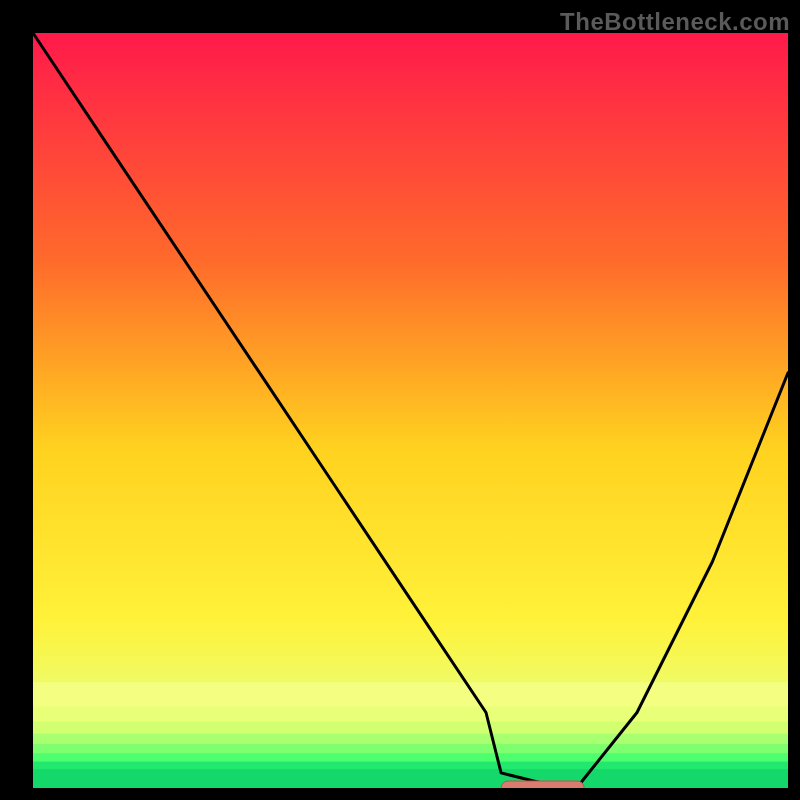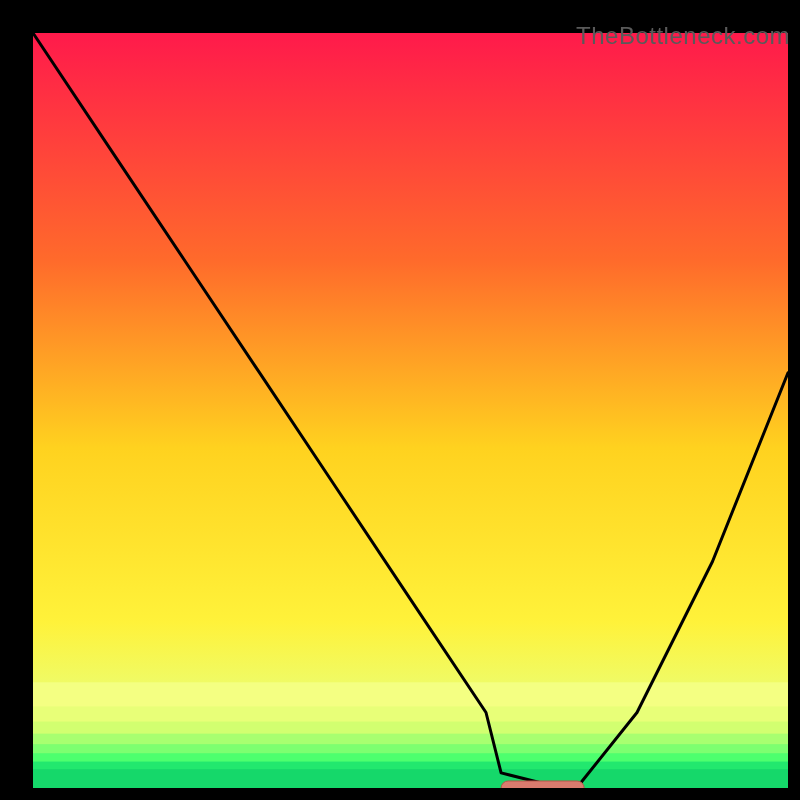--- a/index.html
+++ b/index.html
@@ -12,25 +12,25 @@
     font-family: Arial, Helvetica, sans-serif;
   }
   .frame {
     position: relative;
     width: 800px;
     height: 800px;
     background: #000;
   }
   .watermark {
     position: absolute;
-    top: 22px;
+    top: 8px;
     right: 10px;
     color: #5a5a5a;
     font-size: 24px;
-    font-weight: 400;
+    font-weight: 700;
     letter-spacing: 0.5px;
     z-index: 10;
   }
   svg {
     position: absolute;
     top: 0;
     left: 0;
   }
 </style>
 </head>

